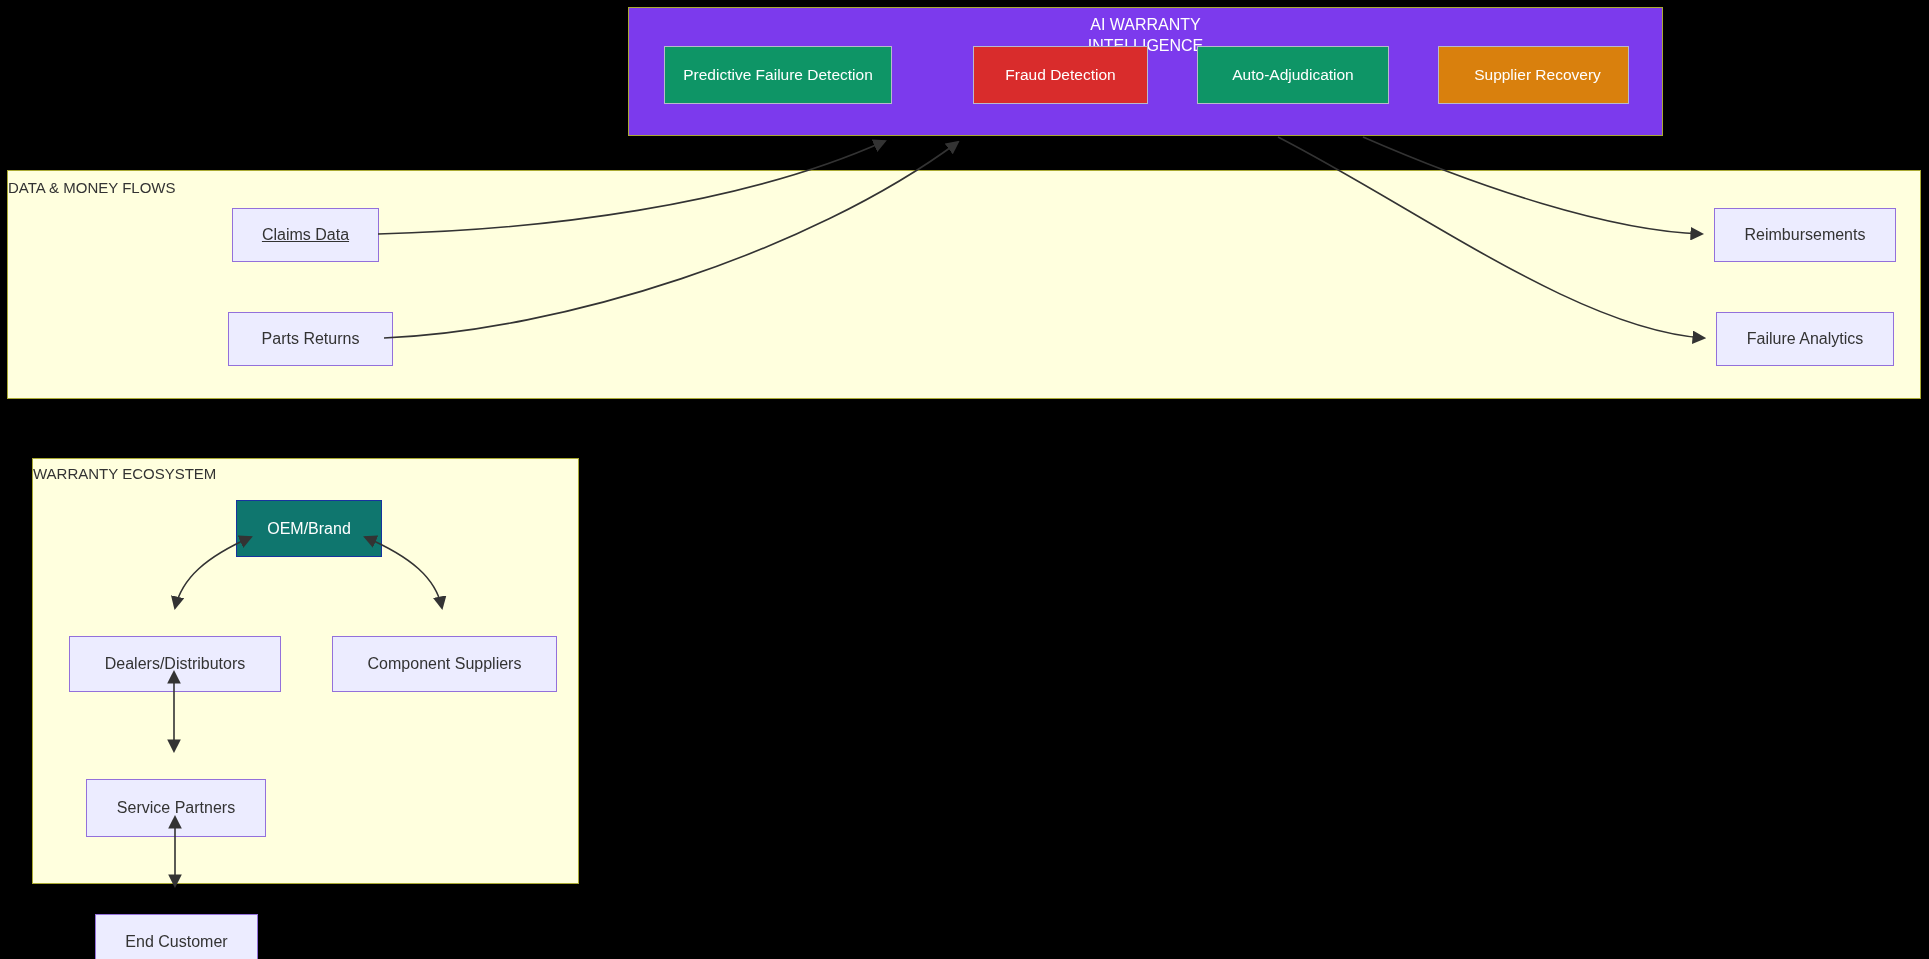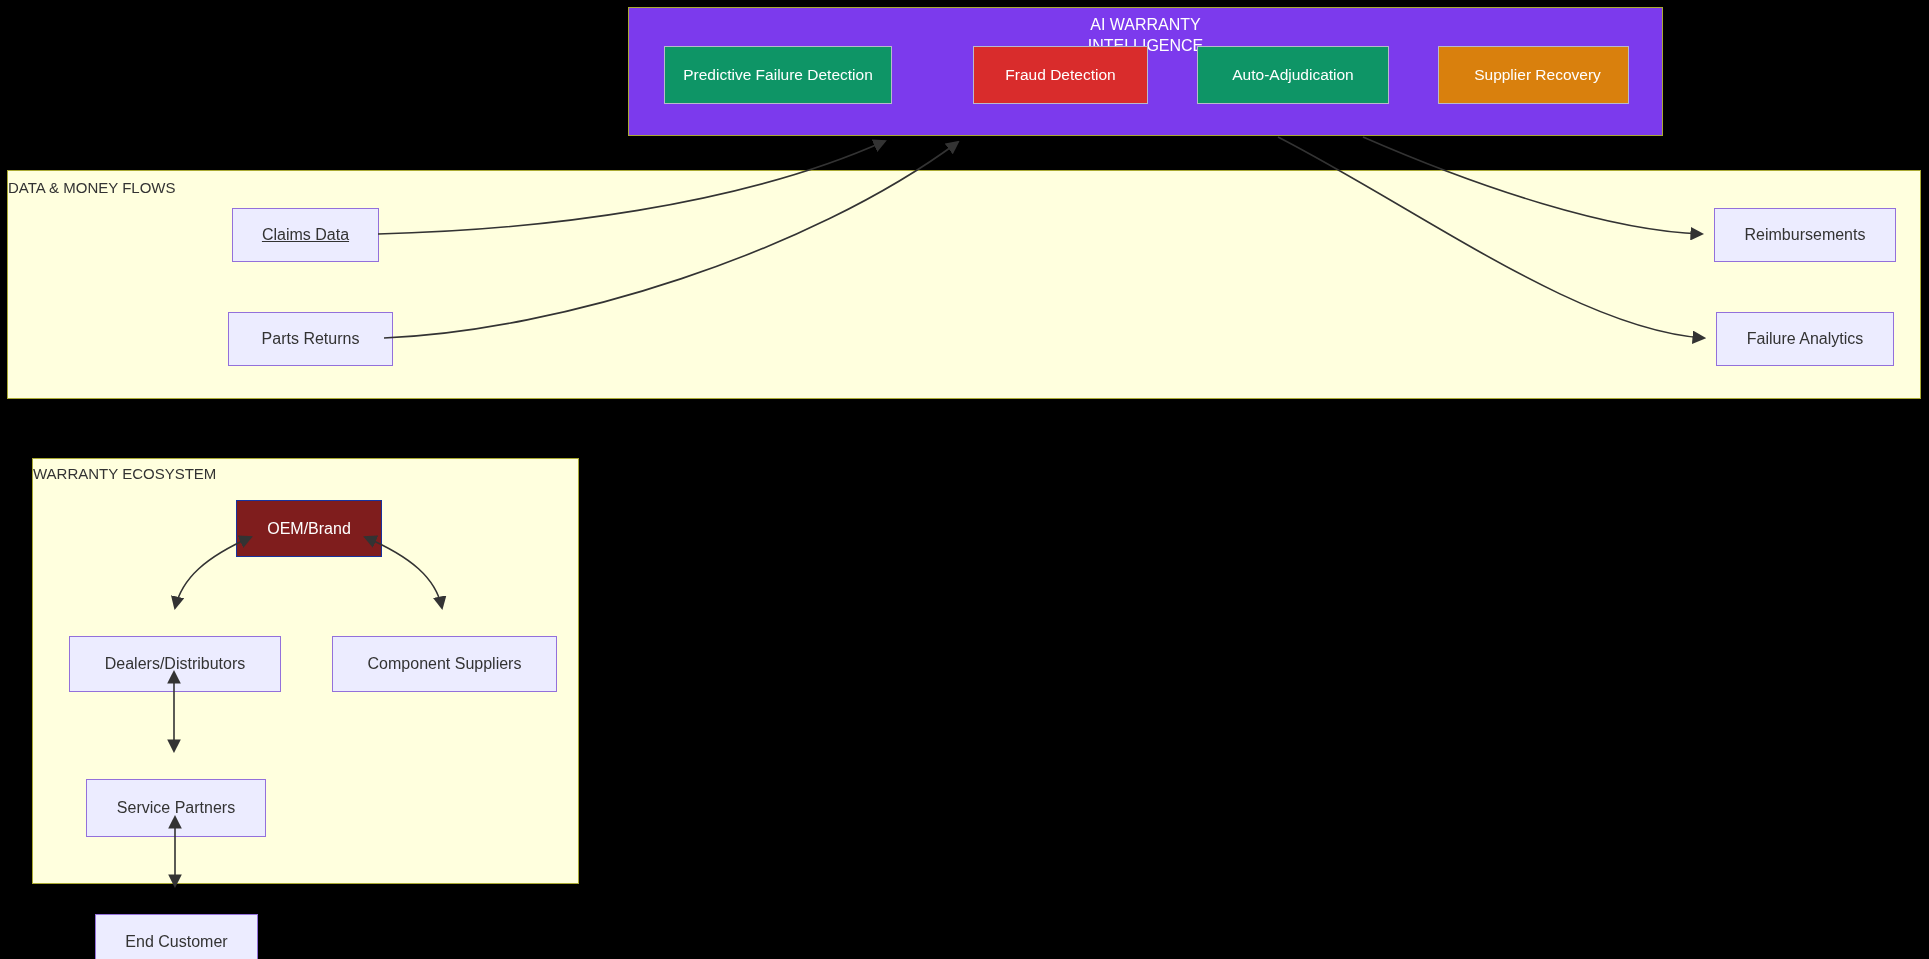--- a/index.html
+++ b/index.html
@@ -32,21 +32,21 @@
   
   .sub{background:#FFFFDE;border:1.5px solid #AAAA33;}
   .flows-panel{left:7px;top:170px;width:1914px;height:229px;}
   .eco-panel{left:32px;top:411px;width:547px;height:426px;margin-top:47px;}
   .node{
     position:absolute;box-sizing:border-box;z-index:2;
     background:#ECECFF;border:1px solid #9370DB;
     display:flex;align-items:center;justify-content:center;
     color:#333;font-size:16px;
   }
-  .node.blue{background:#7f1d1d;border-color:#17339E;color:#fff;}
+  .node.blue{background:#0f766e;border-color:#17339E;color:#fff;}
   .edges{position:absolute;left:0;top:0;z-index:3;pointer-events:none;}
 </style>
 </head>
 <body>
 
 <div class="canvas">
 
   <div class="panel ai-panel">
     <div class="ai-title">
       <div>AI WARRANTY</div>

